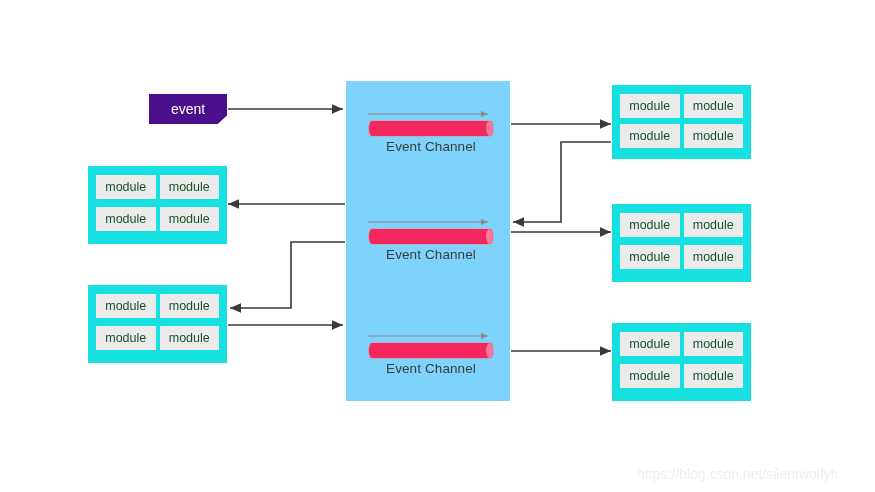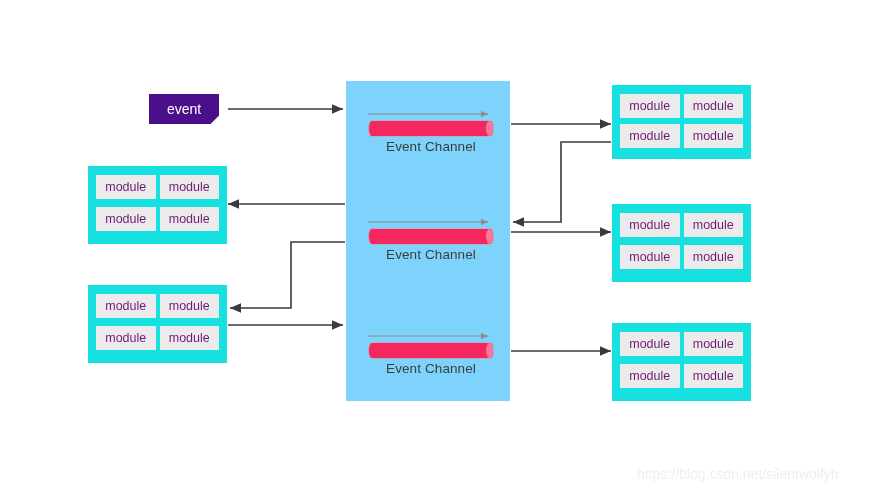--- a/index.html
+++ b/index.html
@@ -69,21 +69,21 @@
     font-size: 13.5px;
     color: #3d3d3d;
     letter-spacing: .1px;
     white-space: nowrap;
   }
   
   .event-box {
     position: absolute;
     left: 149px;
     top: 94px;
-    width: 70px;
+    width: 78px;
     height: 30px;
     background: #4b0f8c;
     color: #ffffff;
     font-size: 14px;
     display: flex;
     align-items: center;
     justify-content: center;
     clip-path: polygon(0 0, 100% 0, 100% 72%, 88% 100%, 0 100%);
   }
   
@@ -91,21 +91,21 @@
     position: absolute;
     background: #16e0e0;
     padding: 9px 8px;
     box-sizing: border-box;
     display: grid;
     grid-template-columns: 1fr 1fr;
     gap: 4px;
   }
   .mod-cell {
     background: #ebebeb;
-    color: #701a75;
+    color: #14532d;
     font-size: 12.5px;
     text-align: center;
     line-height: 24px;
     height: 24px;
   }
   
   .conn {
     position: absolute;
     left: 0;
     top: 0;

